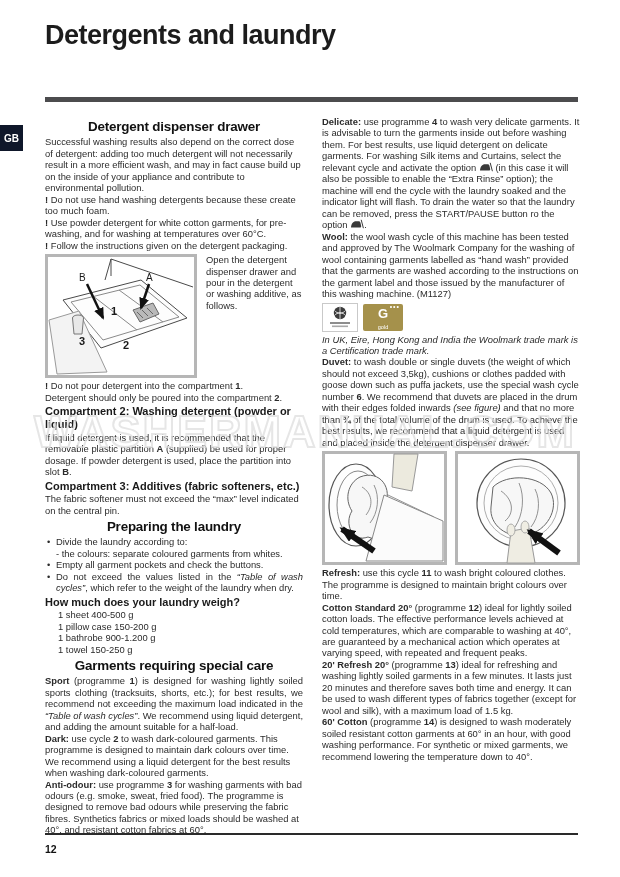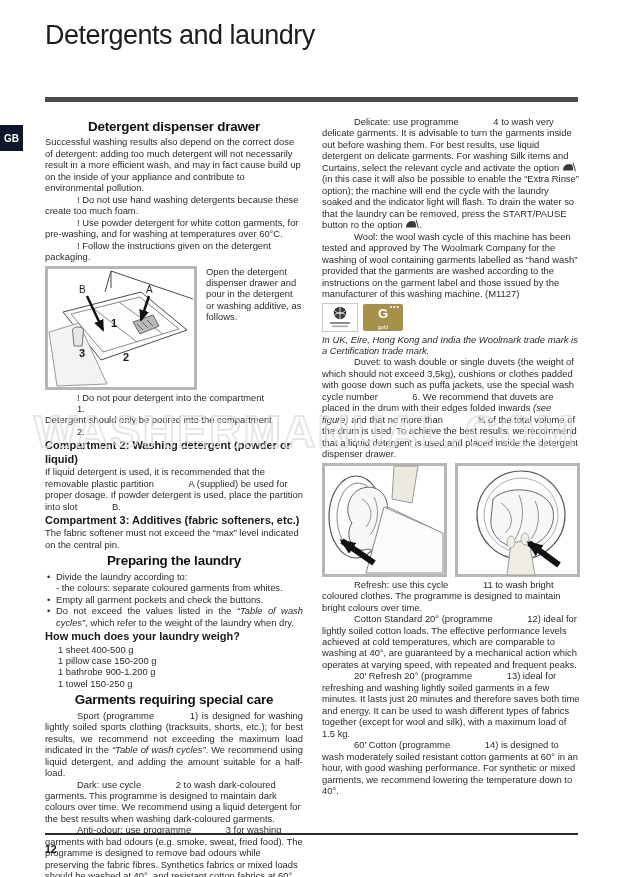--- a/index.html
+++ b/index.html
@@ -1,35 +1,35 @@
 <!DOCTYPE html>
 <html><head>
 <meta charset="utf-8">
 <style>
   html,body{margin:0;padding:0;background:#ffffff;}
   .page{position:relative;width:620px;height:877px;background:#fff;overflow:hidden;
         font-family:"Liberation Sans",sans-serif;color:#2b2b2b;}
-  .page-title{position:absolute;left:45px;top:20px;font-size:27px;font-weight:normal;
+  .page-title{position:absolute;left:45px;top:20px;font-size:27px;font-weight:bold;
         letter-spacing:-0.5px;color:#1c1c1c;margin:0;}
   .title-rule{position:absolute;left:45px;top:97px;width:533px;height:5px;background:#4c4c4e;}
   .lang-tab{position:absolute;left:0;top:125px;width:23px;height:26px;background:#0f172a;
         color:#fff;font-size:10px;font-weight:bold;display:flex;align-items:center;justify-content:center;}
   .bottom-rule{position:absolute;left:45px;top:833px;width:533px;height:2px;background:#2a2a2a;}
   .page-number{position:absolute;left:45px;top:843px;font-size:10.5px;font-weight:bold;color:#111;}
   .watermark{position:absolute;left:34px;top:406px;width:566px;font-size:45px;font-weight:bold;
         letter-spacing:2px;color:rgba(255,255,255,0);-webkit-text-stroke:2px #dedede;
         opacity:0.75;pointer-events:none;white-space:nowrap;z-index:5;}
   .col{position:absolute;top:116px;width:258px;font-size:9.4px;line-height:1.22;z-index:1;}
   .col-left{left:45px;}
   .col-right{left:322px;}
   .col h2{font-size:13.4px;margin:3px 0 1px;color:#111;letter-spacing:-0.2px;font-weight:bold;text-align:center;}
   .col h3{font-size:11px;margin:2px 0 0;font-weight:bold;color:#1a1a1a;}
   .col p{margin:0;}
   .col p.just{text-align:justify;}
-  .b{font-weight:normal;margin-left:32px;}
+  .b{font-weight:bold;}
   .i{font-style:italic;}
   p.bullet{padding-left:11px;position:relative;}
   p.bullet::before{content:"\2022";position:absolute;left:2px;top:0;}
   p.sub{padding-left:11px;}
   .indent-lines{padding-left:13px;}
   .figure-block{margin:3px 0 2px;}
   .fig-disp{display:flex;gap:9px;align-items:flex-start;}
   .fig-cap{width:96px;font-size:9.4px;line-height:1.22;}
   .fig-frame{background:#fff;}
   .duvet-row{display:flex;gap:8px;}

